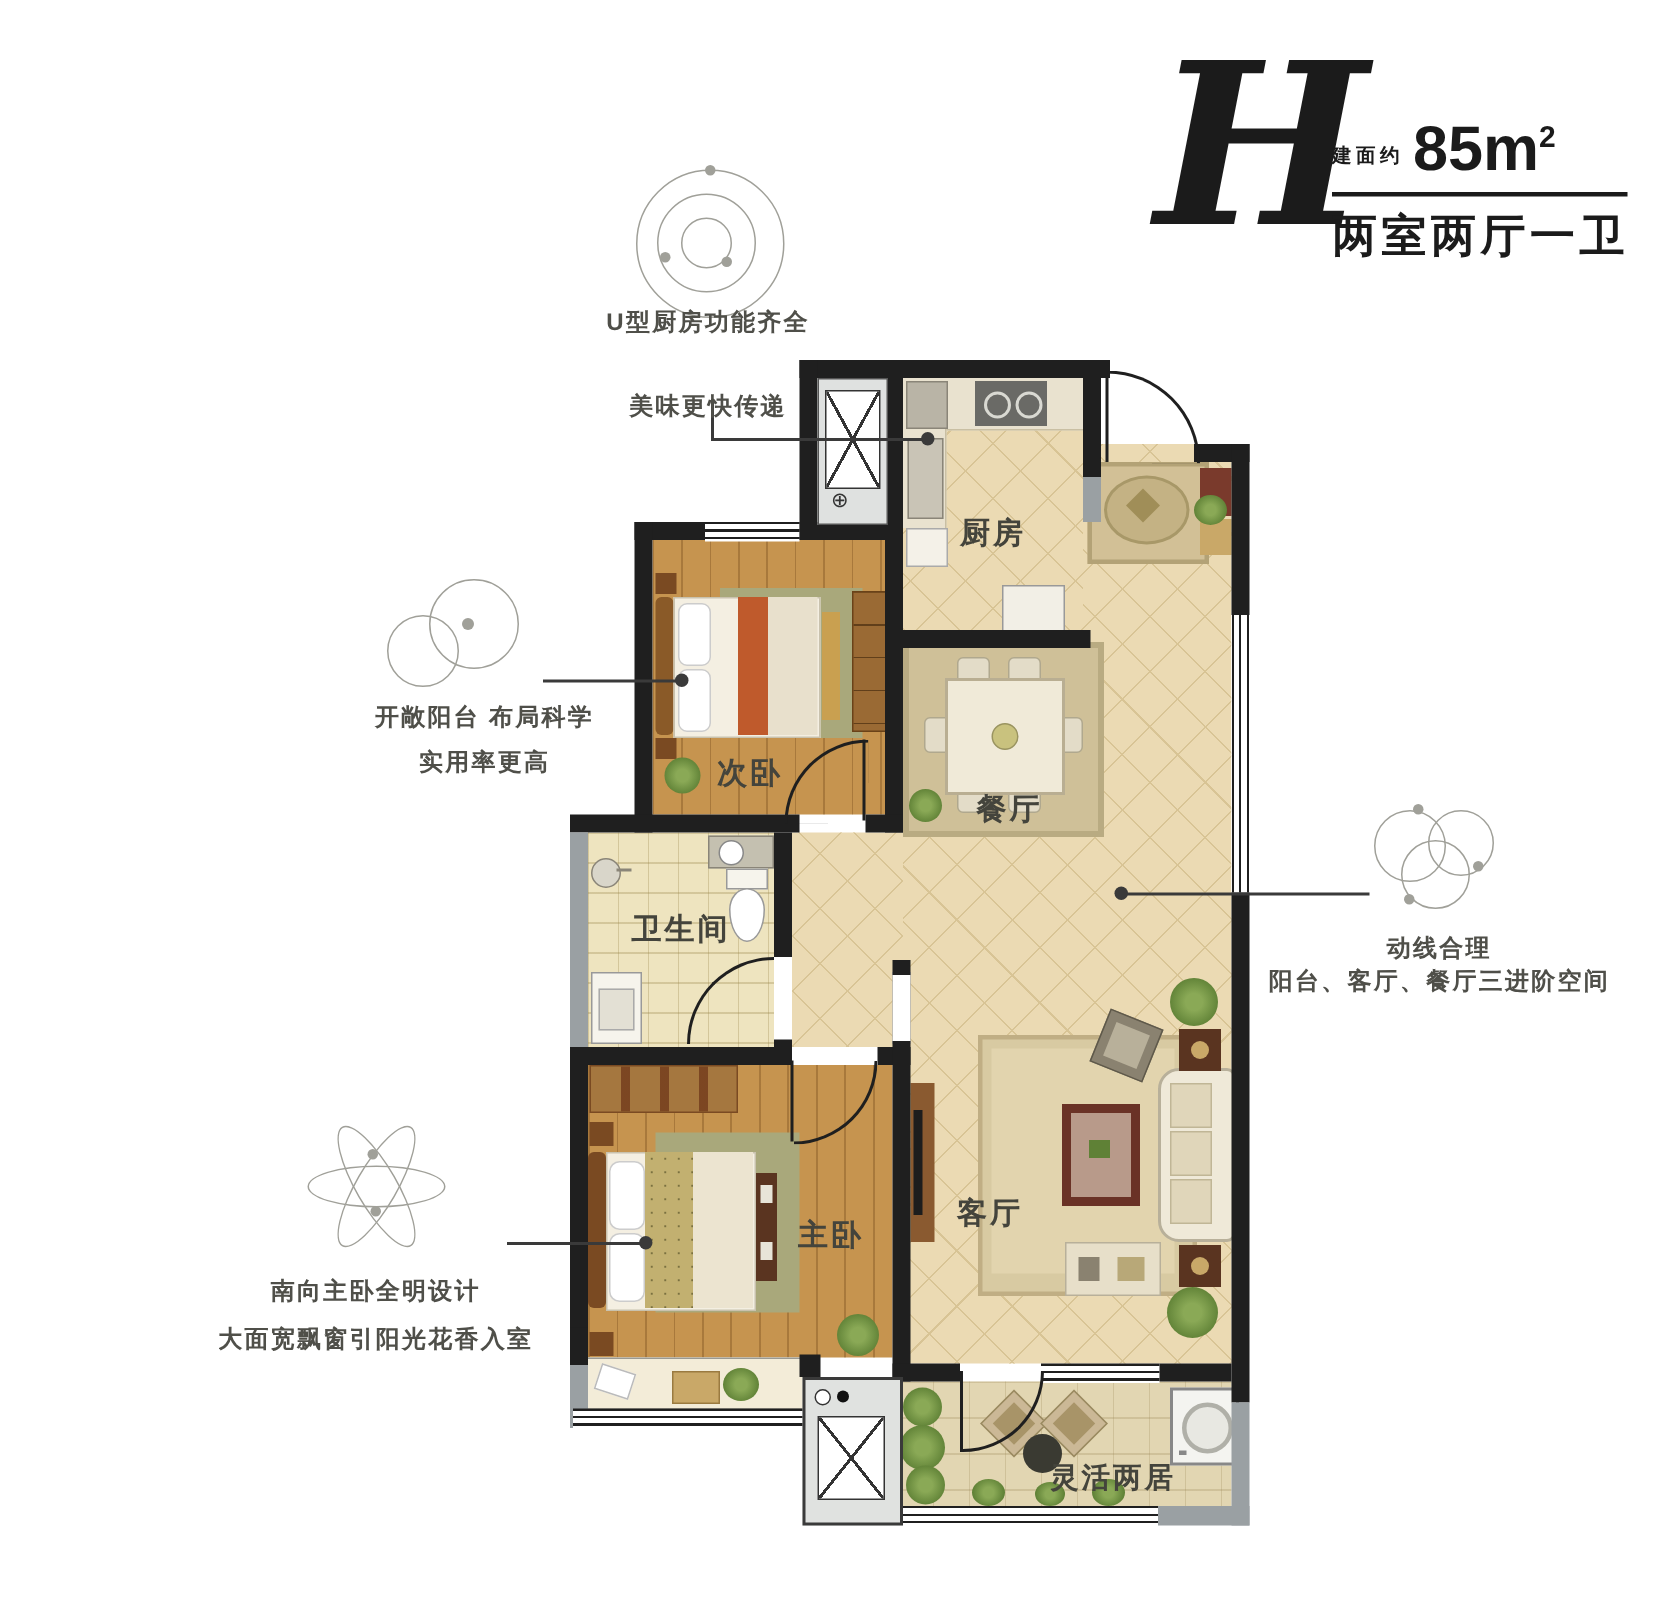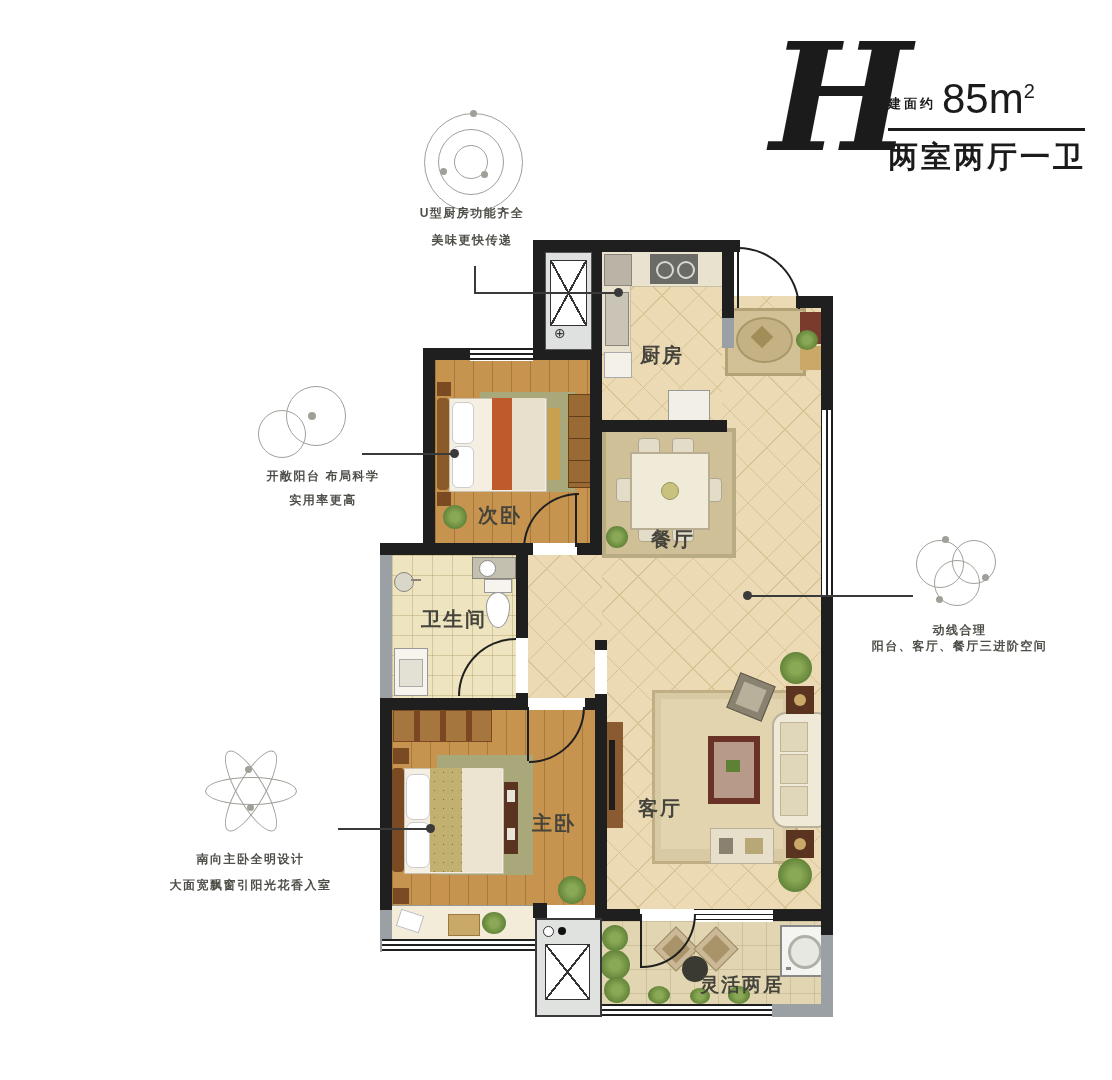--- a/index.html
+++ b/index.html
@@ -27,36 +27,36 @@
                    repeating-linear-gradient(to bottom,rgba(150,130,70,.30) 0 1px,transparent 1px 20px)}
 .balcf{position:absolute;background-color:var(--balcony);
   background-image:repeating-linear-gradient(to right,rgba(150,130,80,.25) 0 1px,transparent 1px 24px),
                    repeating-linear-gradient(to bottom,rgba(150,130,80,.25) 0 1px,transparent 1px 24px)}
 .xbox{position:absolute;background-color:#fff;border:1.5px solid #333;
   background-image:linear-gradient(to top right,transparent calc(50% - 1px),#333 calc(50% - 1px) calc(50% + 1px),transparent calc(50% + 1px)),
                    linear-gradient(to bottom right,transparent calc(50% - 1px),#333 calc(50% - 1px) calc(50% + 1px),transparent calc(50% + 1px))}
 .arc{position:absolute;border:0 solid var(--wall)}
 .label{position:absolute;font-weight:700;color:var(--label);font-size:20px;
   letter-spacing:2px;text-align:center}
-.ann{position:absolute;text-align:center;color:var(--ann);font-size:12px;
+.ann{position:absolute;text-align:center;color:var(--ann);font-size:16px;
   font-weight:600;letter-spacing:1.5px;line-height:1.35}
 .leader{position:absolute;background:var(--leader)}
 .ldot{position:absolute;width:9px;height:9px;border-radius:50%;background:var(--leader)}
 .circ{position:absolute;border:1.5px solid var(--motif);border-radius:50%}
 .mdot{position:absolute;background:var(--motif);border-radius:50%}
 .plant{position:absolute;border-radius:50%;background:radial-gradient(circle,var(--plantl) 25%,var(--plantd) 75%)}
 .furn{position:absolute}
 </style>
 </head>
 <body>
 
 <div class="abs" style="left:770px;top:22px;font-family:'DejaVu Serif','Liberation Serif',serif;font-style:italic;font-weight:700;font-size:150px;line-height:1;color:var(--title)">H</div>
 <div class="abs" style="left:888px;top:78px;display:flex;align-items:flex-end;color:var(--title)">
   <span style="font-size:13px;font-weight:700;letter-spacing:3px;padding-bottom:7px;margin-right:6px">建面约</span>
-  <span style="font-size:42px;font-weight:400;line-height:1"><span>85m</span><sup style="font-size:20px">2</sup></span>
+  <span style="font-size:42px;font-weight:700;line-height:1"><span>85m</span><sup style="font-size:20px">2</sup></span>
 </div>
 <div class="abs" style="left:888px;top:128px;width:197px;height:3px;background:var(--title)"></div>
 <div class="abs" style="left:888px;top:137px;font-size:30px;font-weight:700;letter-spacing:3px;color:var(--title)">两室两厅一卫</div>
 
 <div class="tile" style="left:602px;top:296px;width:219px;height:613px"></div>
 <div class="tile" style="left:528px;top:555px;width:74px;height:143px"></div>
 <div class="tile" style="left:602px;top:252px;width:120px;height:168px"></div>
 <div class="wood" style="left:435px;top:360px;width:155px;height:183px"></div>
 <div class="wood" style="left:392px;top:710px;width:203px;height:195px"></div>
 <div class="bathf" style="left:392px;top:555px;width:124px;height:143px"></div>
@@ -281,21 +281,21 @@
 <div class="abs" style="left:203px;top:760px;width:95px;height:60px">
   <div class="circ" style="left:2px;top:17px;width:90px;height:26px;border-radius:50%;transform:rotate(60deg)"></div>
   <div class="circ" style="left:2px;top:17px;width:90px;height:26px;border-radius:50%;transform:rotate(-60deg)"></div>
   <div class="circ" style="left:2px;top:17px;width:90px;height:26px;border-radius:50%"></div>
   <div class="mdot" style="left:42px;top:6px;width:7px;height:7px"></div>
   <div class="mdot" style="left:44px;top:44px;width:7px;height:7px"></div>
 </div>
 
 <div class="ann" style="left:362px;top:205px;width:220px">
   <div>U型厨房功能齐全</div>
-  <div style="margin-top:11px">美味更快传递</div>
+  <div style="margin-top:34px">美味更快传递</div>
 </div>
 <div class="ann" style="left:228px;top:468px;width:190px">
   <div>开敞阳台 布局科学</div>
   <div style="margin-top:8px">实用率更高</div>
 </div>
 <div class="ann" style="left:842px;top:616px;width:235px">
   <div style="margin-top:6px">动线合理</div>
   <div>阳台、客厅、餐厅三进阶空间</div>
 </div>
 <div class="ann" style="left:138px;top:851px;width:225px">

